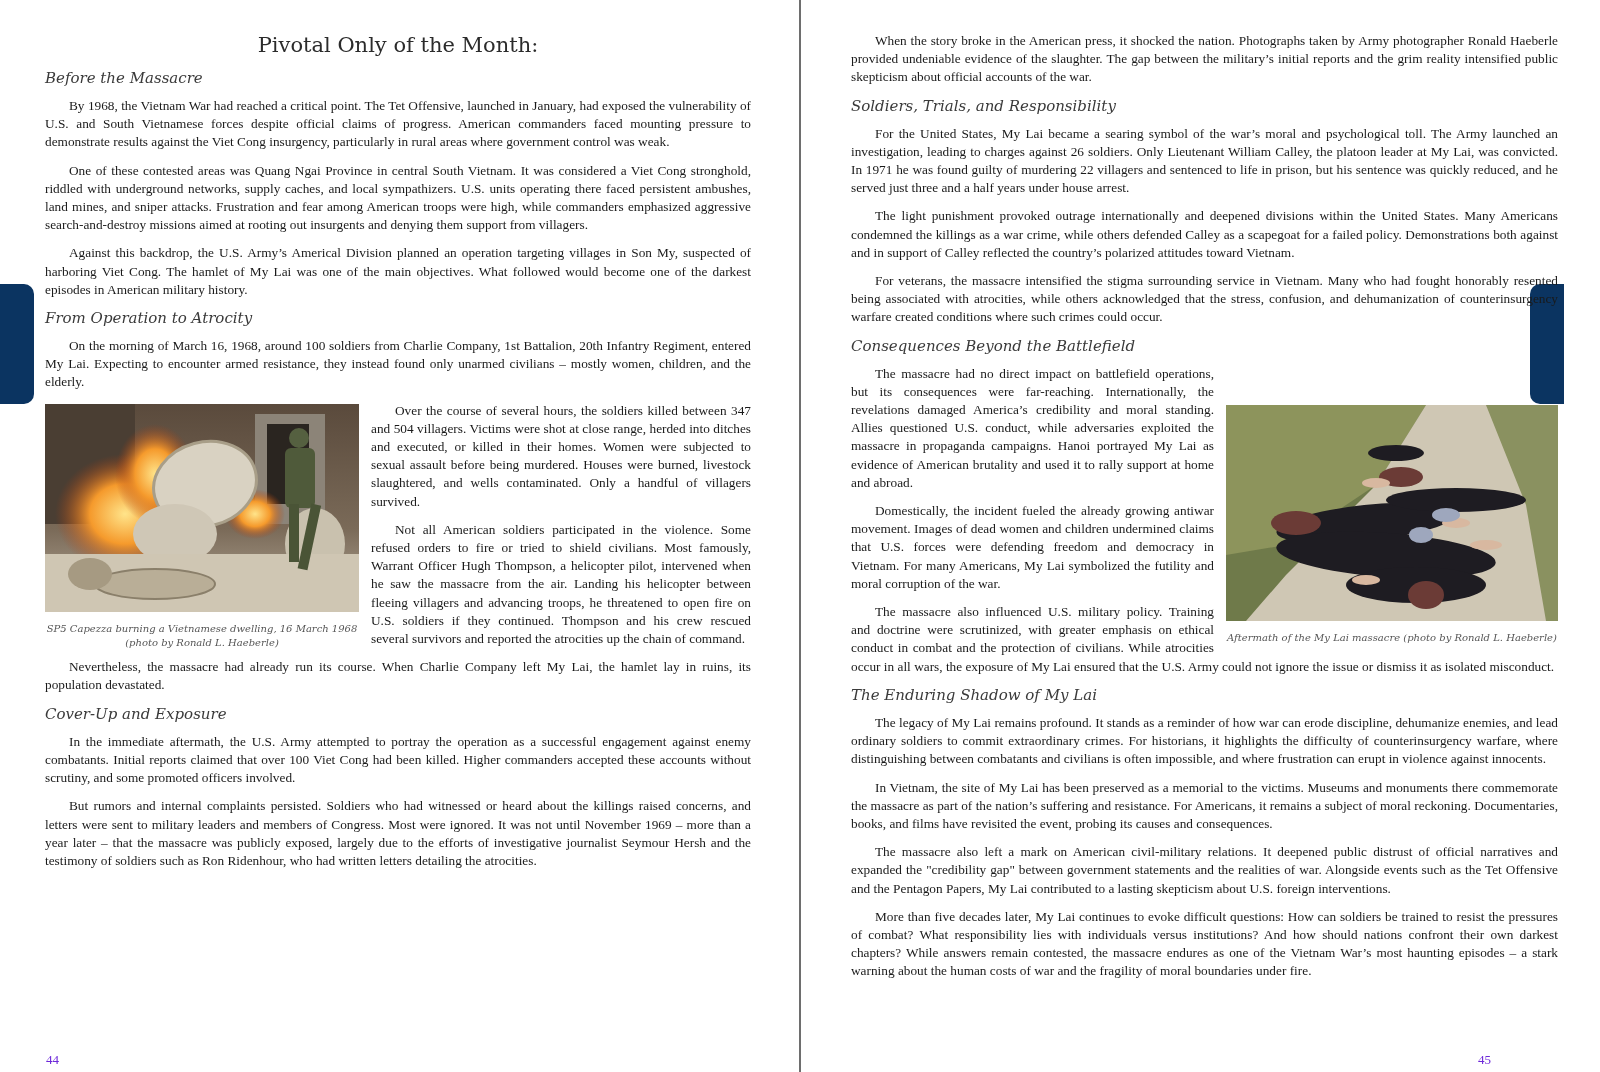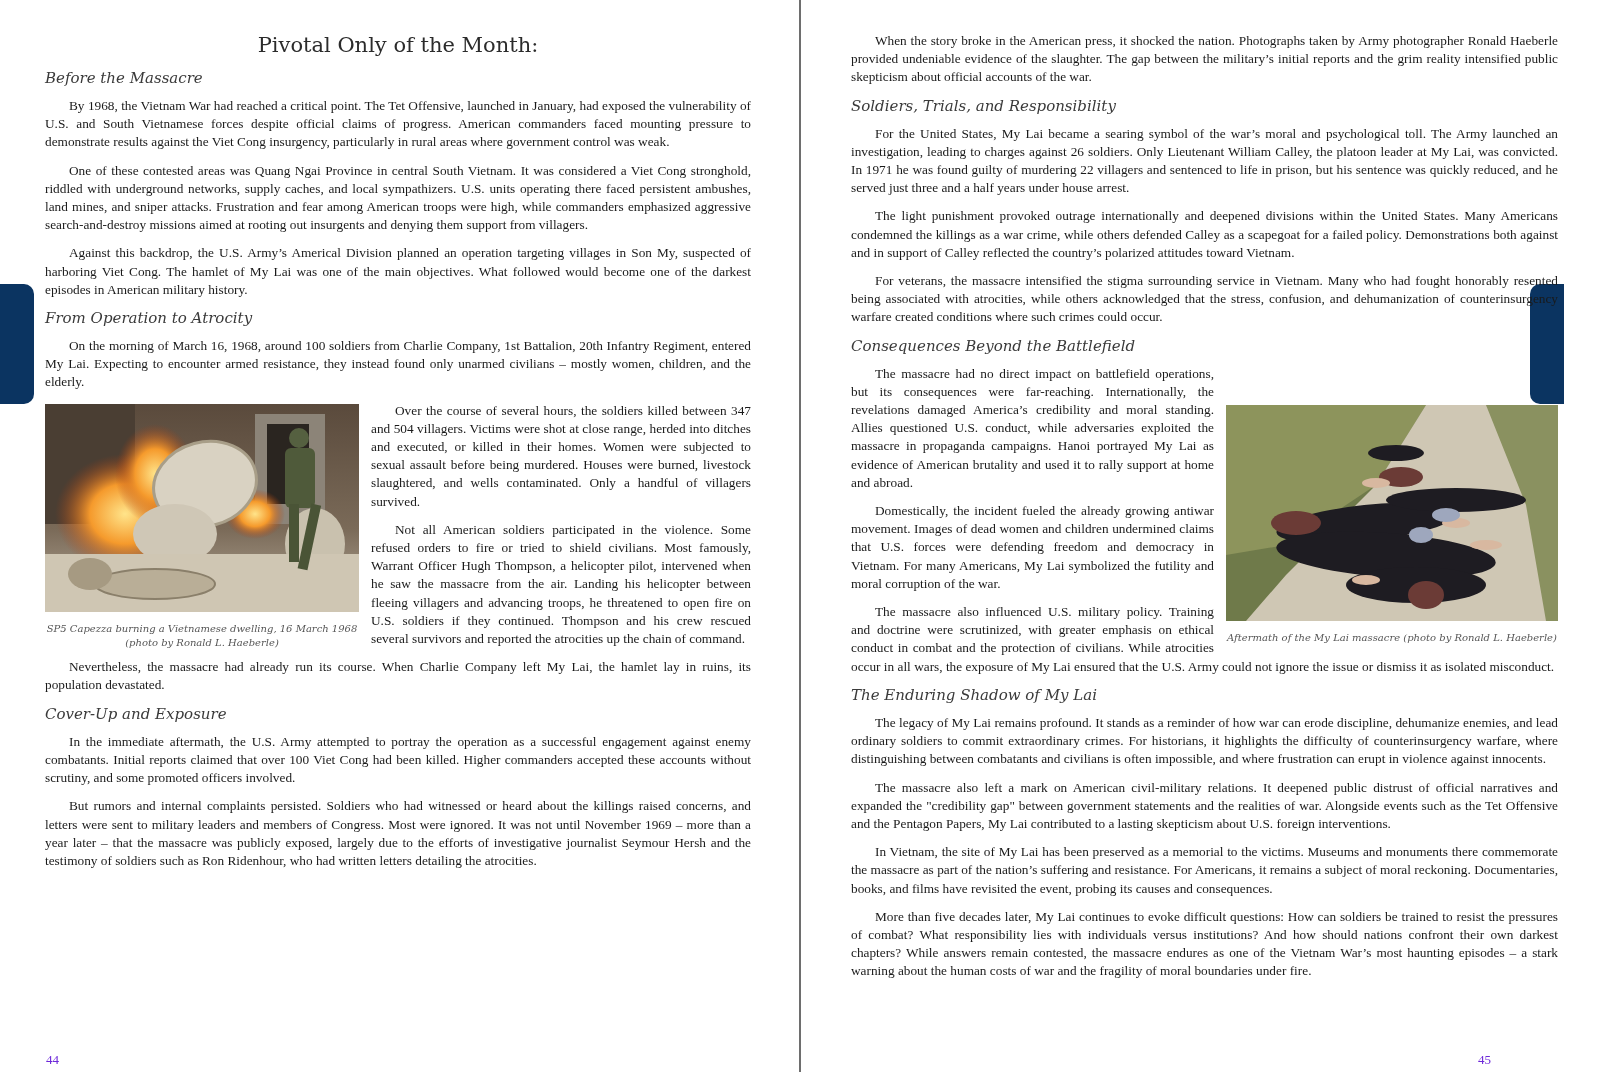--- a/index.html
+++ b/index.html
@@ -152,18 +152,18 @@
       </div>
       <div class="caption">Aftermath of the My Lai massacre (photo by Ronald L. Haeberle)</div>
     </div>
 
     <p>The massacre had no direct impact on battlefield operations, but its consequences were far-reaching. Internationally, the revelations damaged America’s credibility and moral standing. Allies questioned U.S. conduct, while adversaries exploited the massacre in propaganda campaigns. Hanoi portrayed My Lai as evidence of American brutality and used it to rally support at home and abroad.</p>
     <p>Domestically, the incident fueled the already growing antiwar movement. Images of dead women and children undermined claims that U.S. forces were defending freedom and democracy in Vietnam. For many Americans, My Lai symbolized the futility and moral corruption of the war.</p>
     <p>The massacre also influenced U.S. military policy. Training and doctrine were scrutinized, with greater emphasis on ethical conduct in combat and the protection of civilians. While atrocities occur in all wars, the exposure of My Lai ensured that the U.S. Army could not ignore the issue or dismiss it as isolated misconduct.</p>
 
     <h3 style="clear:both;">The Enduring Shadow of My Lai</h3>
     <p>The legacy of My Lai remains profound. It stands as a reminder of how war can erode discipline, dehumanize enemies, and lead ordinary soldiers to commit extraordinary crimes. For historians, it highlights the difficulty of counterinsurgency warfare, where distinguishing between combatants and civilians is often impossible, and where frustration can erupt in violence against innocents.</p>
+    <p>In Vietnam, the site of My Lai has been preserved as a memorial to the victims. Museums and monuments there commemorate the massacre as part of the nation’s suffering and resistance. For Americans, it remains a subject of moral reckoning. Documentaries, books, and films have revisited the event, probing its causes and consequences.</p>
     <p>The massacre also left a mark on American civil-military relations. It deepened public distrust of official narratives and expanded the "credibility gap" between government statements and the realities of war. Alongside events such as the Tet Offensive and the Pentagon Papers, My Lai contributed to a lasting skepticism about U.S. foreign interventions.</p>
-    <p>In Vietnam, the site of My Lai has been preserved as a memorial to the victims. Museums and monuments there commemorate the massacre as part of the nation’s suffering and resistance. For Americans, it remains a subject of moral reckoning. Documentaries, books, and films have revisited the event, probing its causes and consequences.</p>
     <p>More than five decades later, My Lai continues to evoke difficult questions: How can soldiers be trained to resist the pressures of combat? What responsibility lies with individuals versus institutions? And how should nations confront their own darkest chapters? While answers remain contested, the massacre endures as one of the Vietnam War’s most haunting episodes – a stark warning about the human costs of war and the fragility of moral boundaries under fire.</p>
   </div>
   <div class="page-num">45</div>
 </div>
 
 </body></html>

